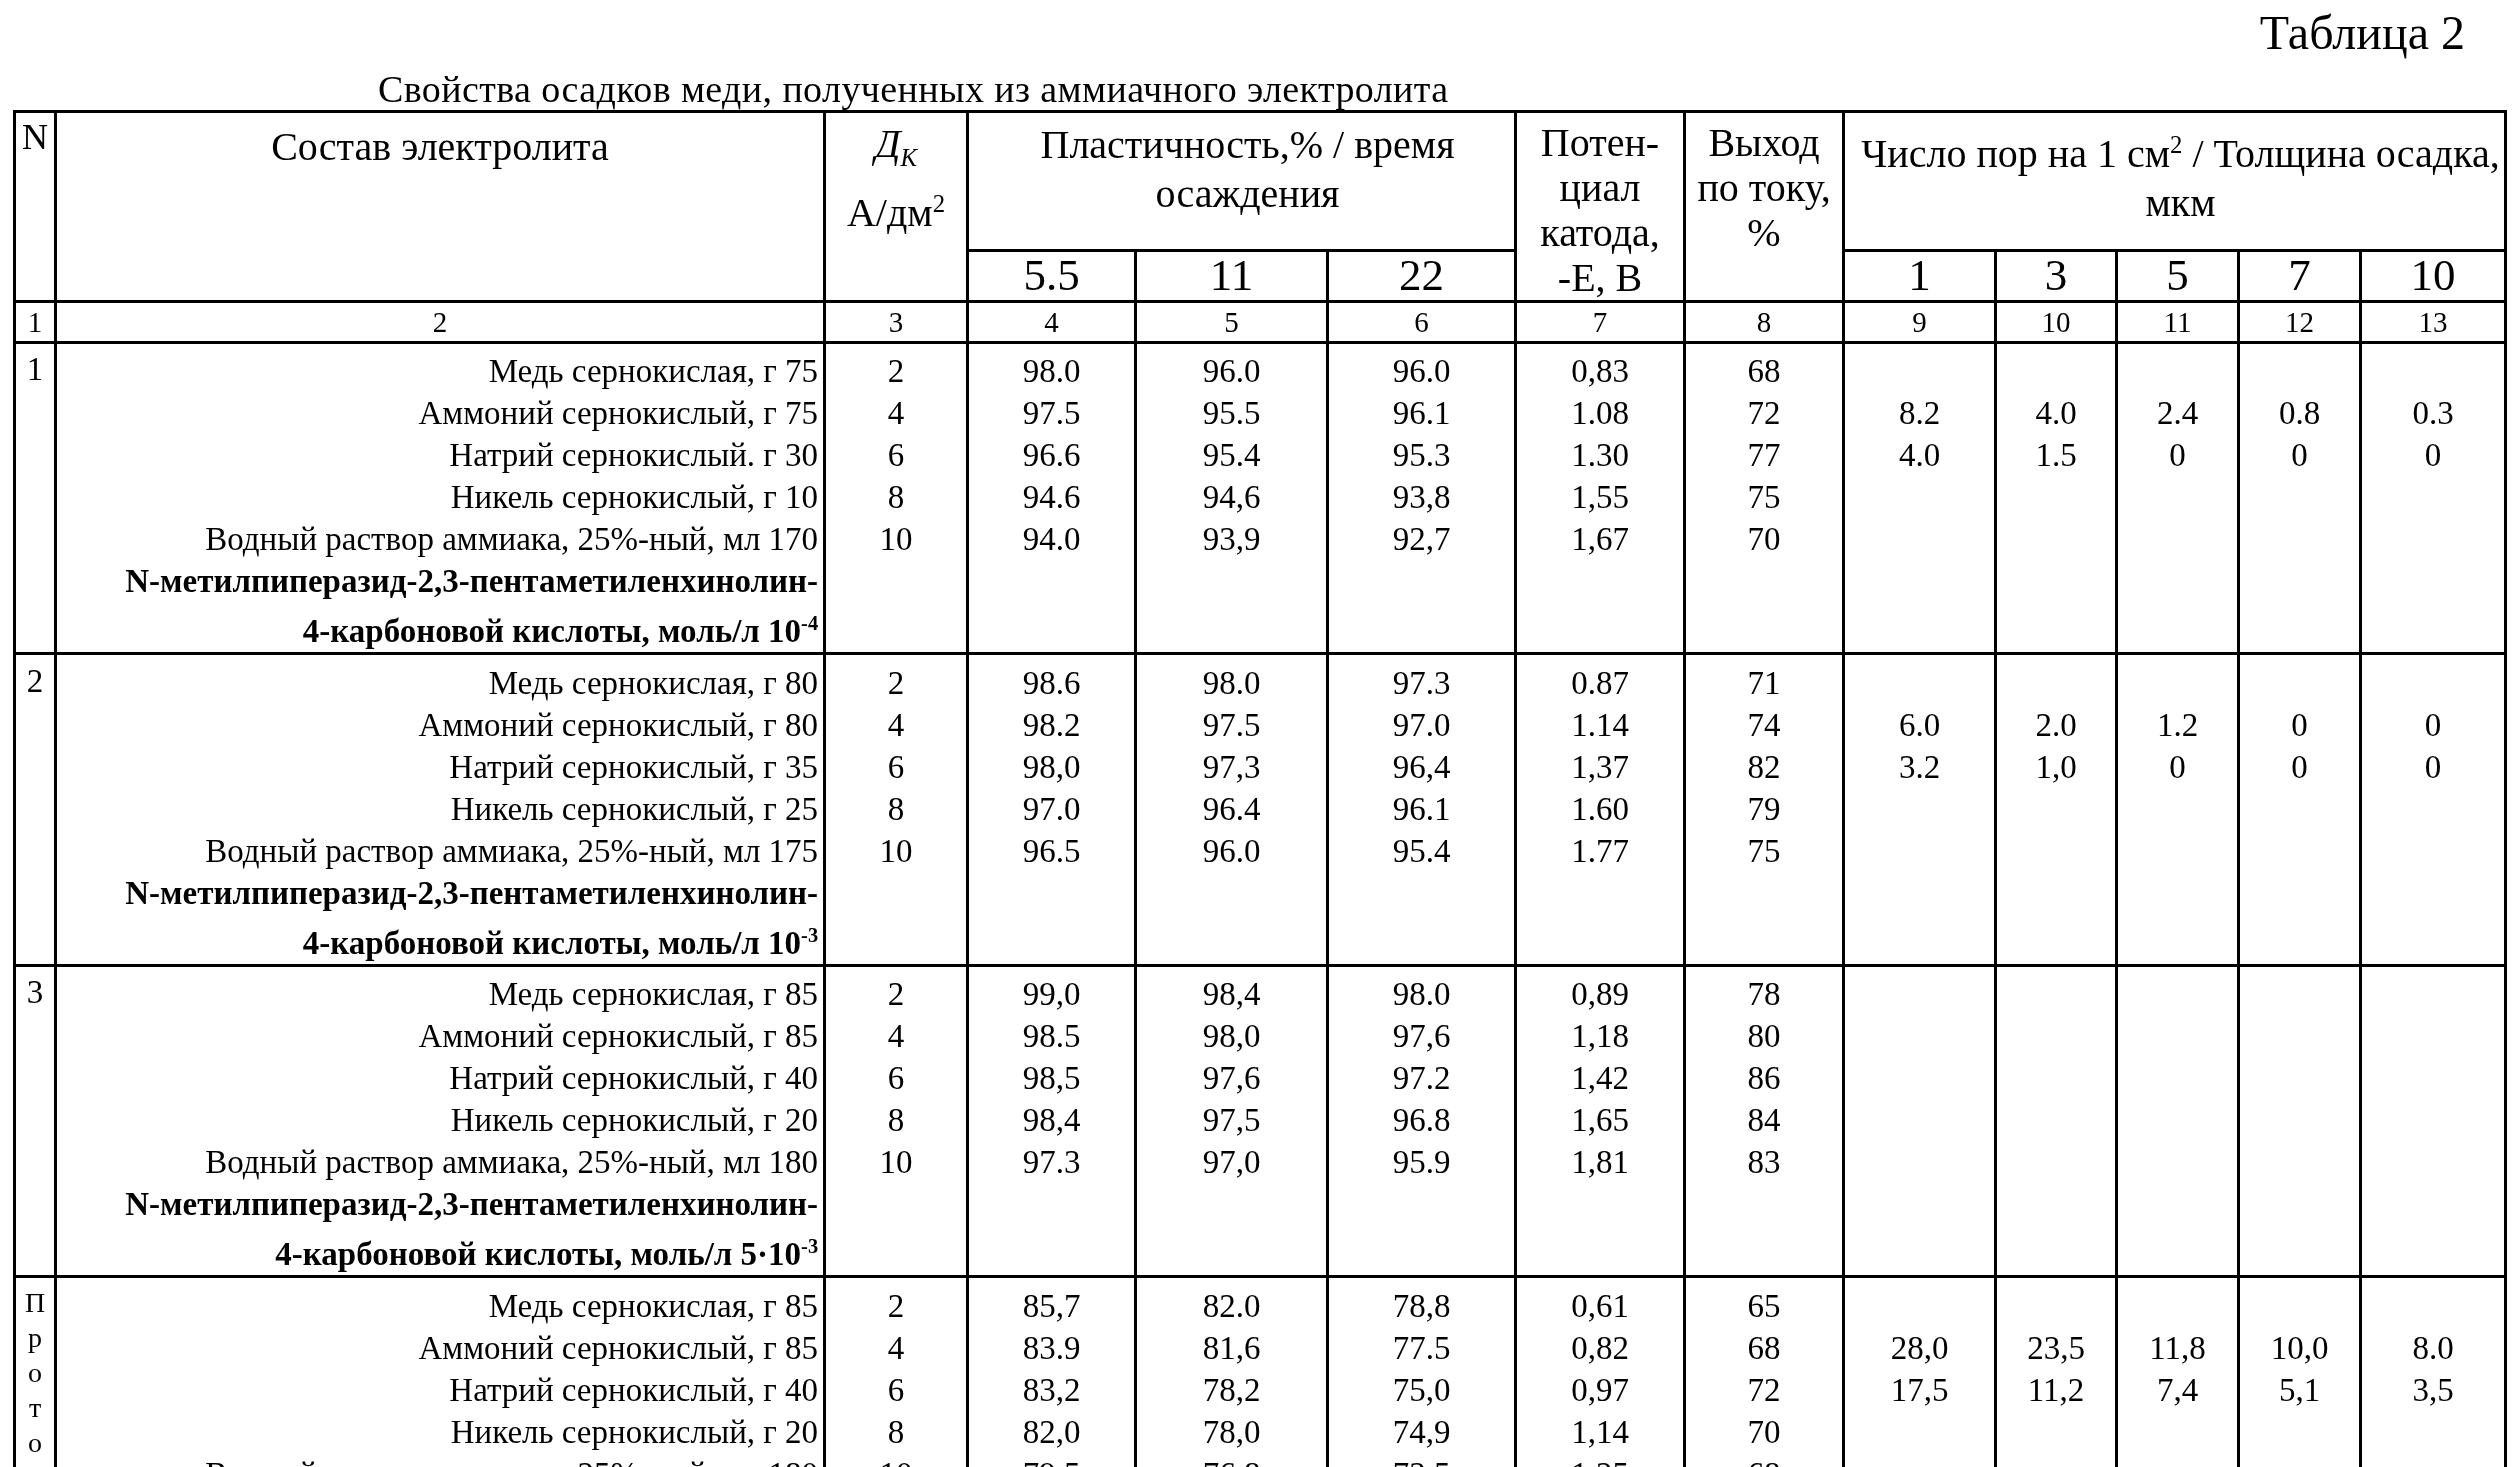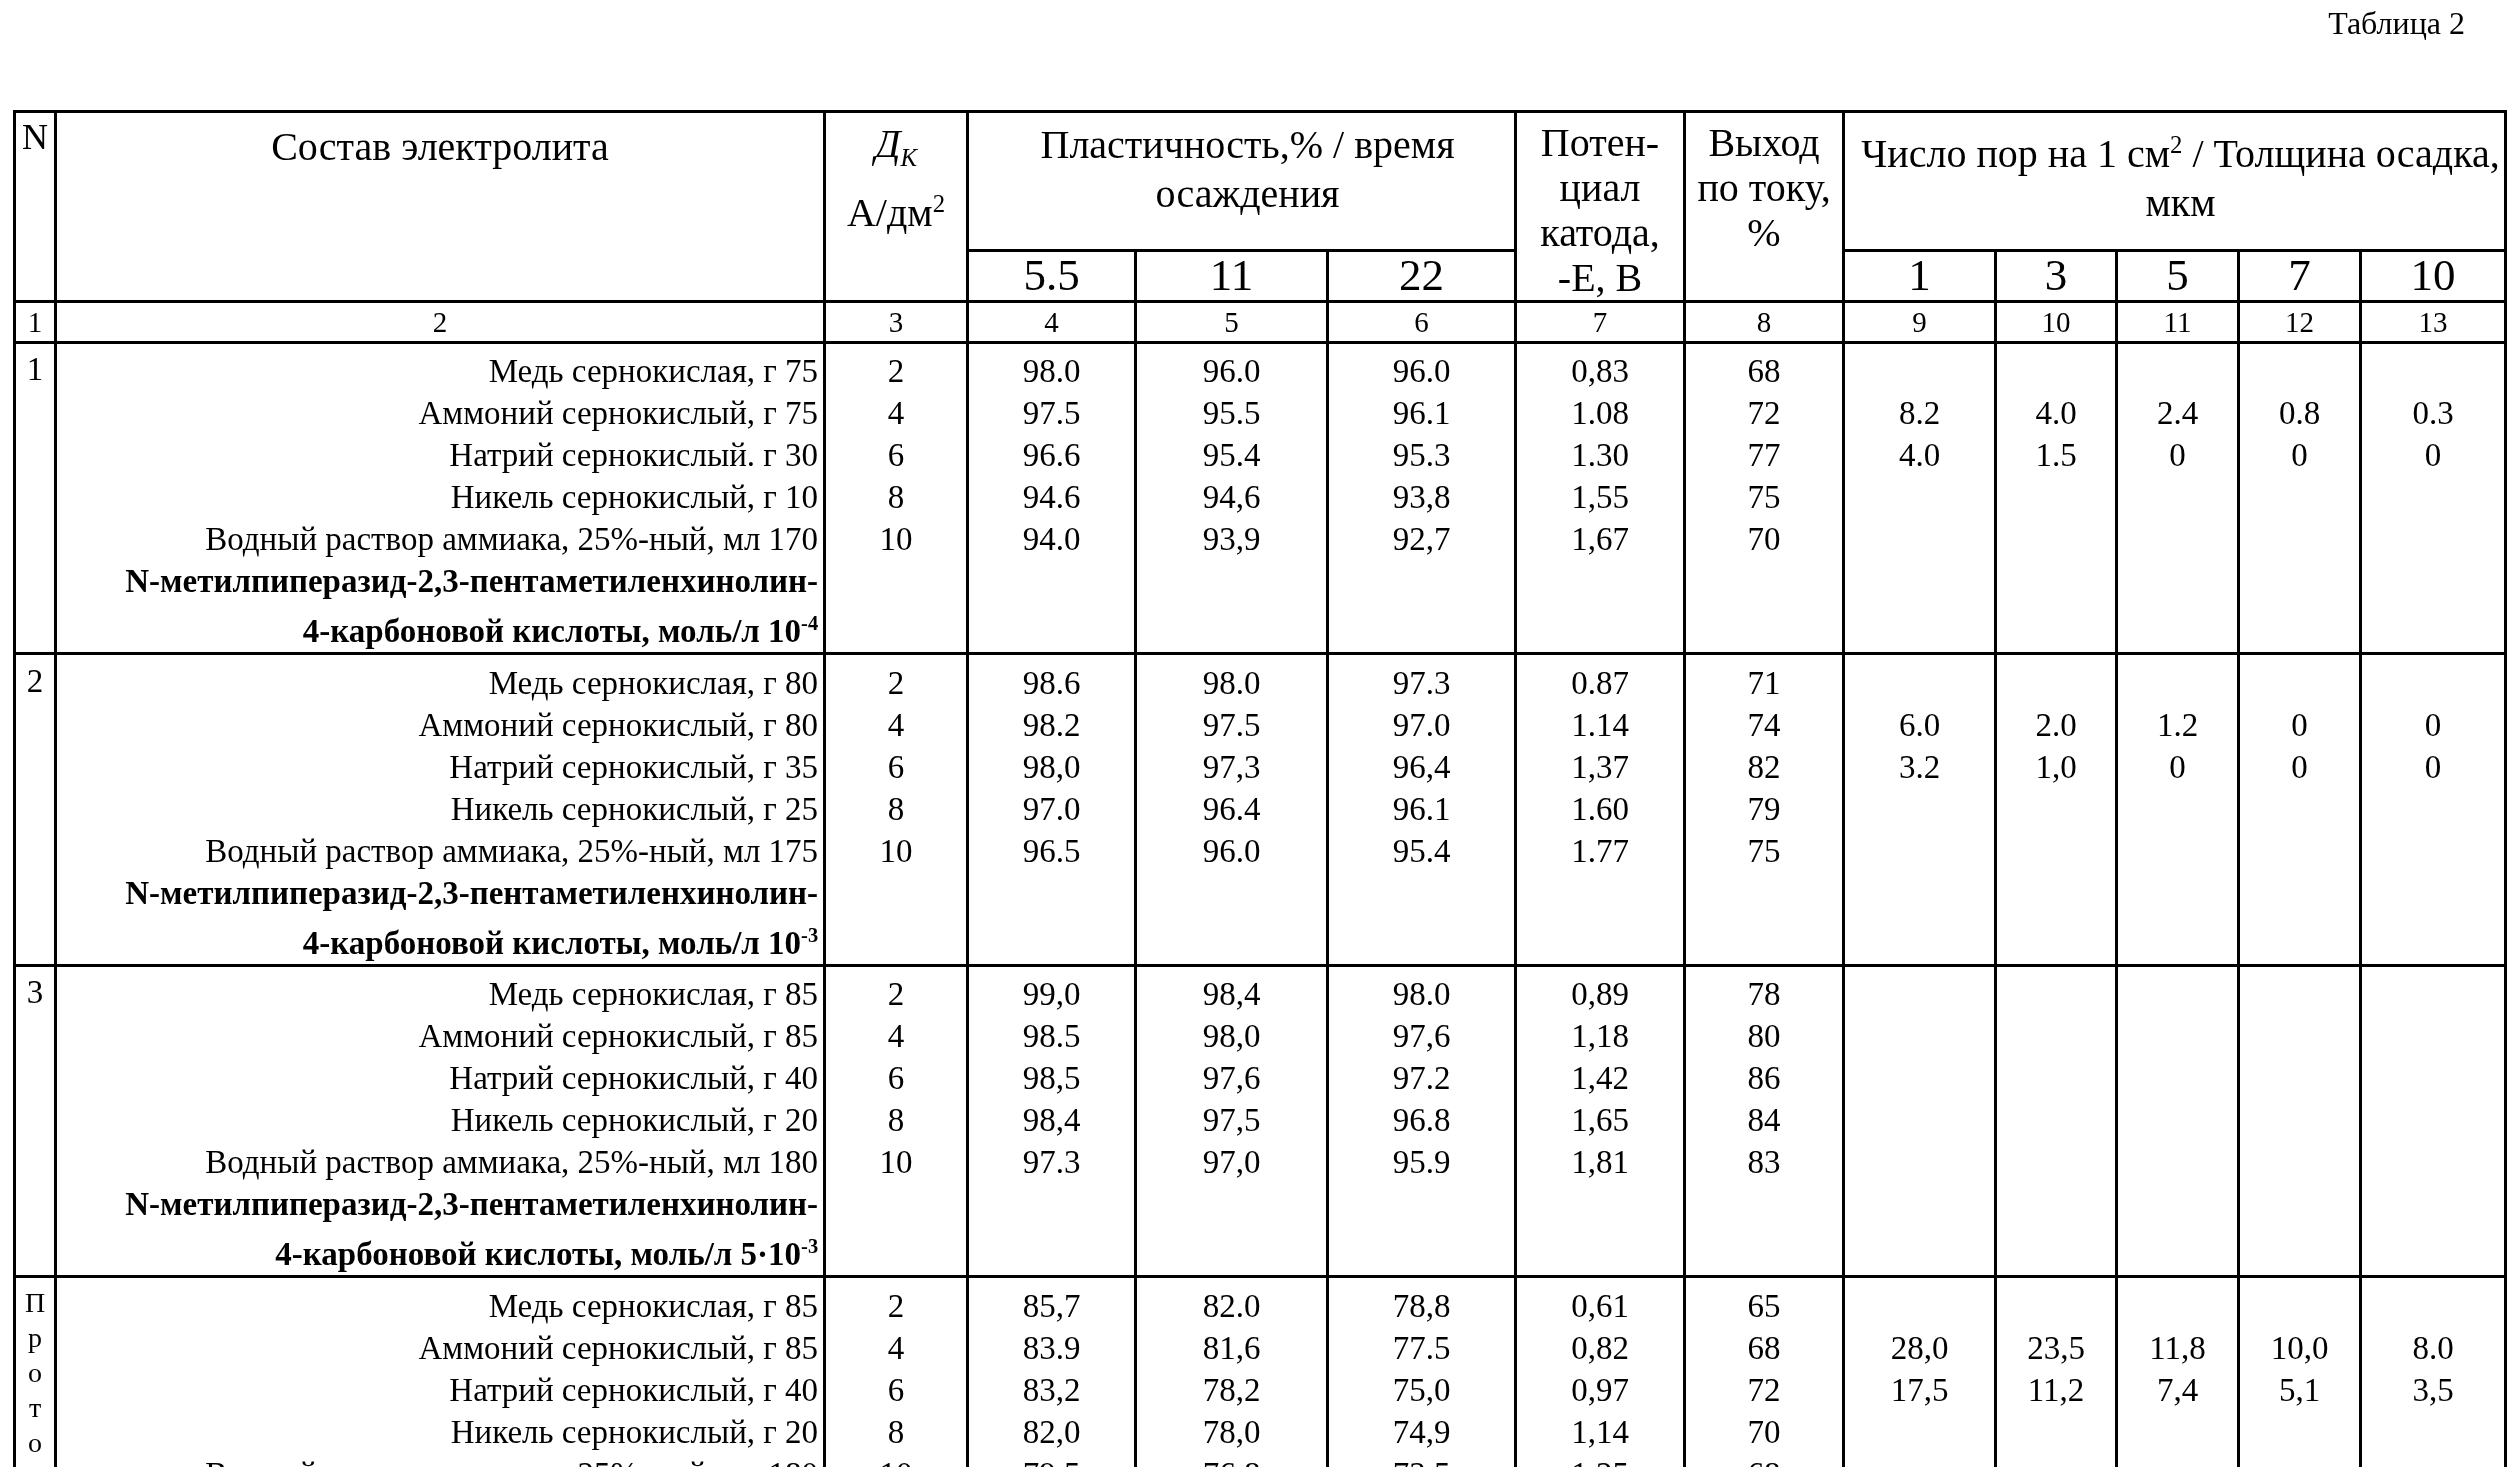--- a/index.html
+++ b/index.html
@@ -2,21 +2,21 @@
 <html style="font-size:13px"><head>
 <meta charset="utf-8">
 <style>
   * { box-sizing: border-box; }
   html, body { margin:0; padding:0; }
   body {
     width:2512px; height:1467px; background:#ffffff; color:#000;
     font-family:"Liberation Serif", "DejaVu Serif", serif;
   }
   .sheet { position:relative; width:2512px; height:1467px; overflow:hidden; background:#fff; }
-  .table-label { position:absolute; top:4.9px; right:47px; font-size:32px; }
+  .table-label { position:absolute; top:4.9px; right:47px; font-size:48px; }
   .doc-title { position:absolute; top:67px; left:378px; font-size:38px; letter-spacing:0.4px; white-space:nowrap; }
 
   table.data-table {
     position:absolute; top:110px; left:13px; width:2491px;
     border-collapse:collapse; table-layout:fixed;
   }
   th, td { border:3.3px solid #000; padding:0; font-weight:normal; vertical-align:top; }
   thead th { text-align:center; font-size:40px; }
   tr.h1 { height:137px; }
   tr.h2 { height:47px; }
@@ -43,20 +43,21 @@
   .comp-line { line-height:42px; white-space:nowrap; }
   .comp-line.bold { font-weight:bold; }
   .val-col { text-align:center; padding-top:6.5px; }
   .vline { height:42px; line-height:42px; }
 </style>
 </head>
 <body>
 
 <div class="sheet">
   <div class="table-label">Таблица 2</div>
+  <div class="doc-title">Свойства осадков меди, полученных из аммиачного электролита</div>
 
   <table class="data-table">
     <colgroup>
       <col style="width:41px">
         <col style="width:769px">
         <col style="width:143px">
       <col style="width:168px">
         <col style="width:192px">
         <col style="width:188px">
       <col style="width:169px">

